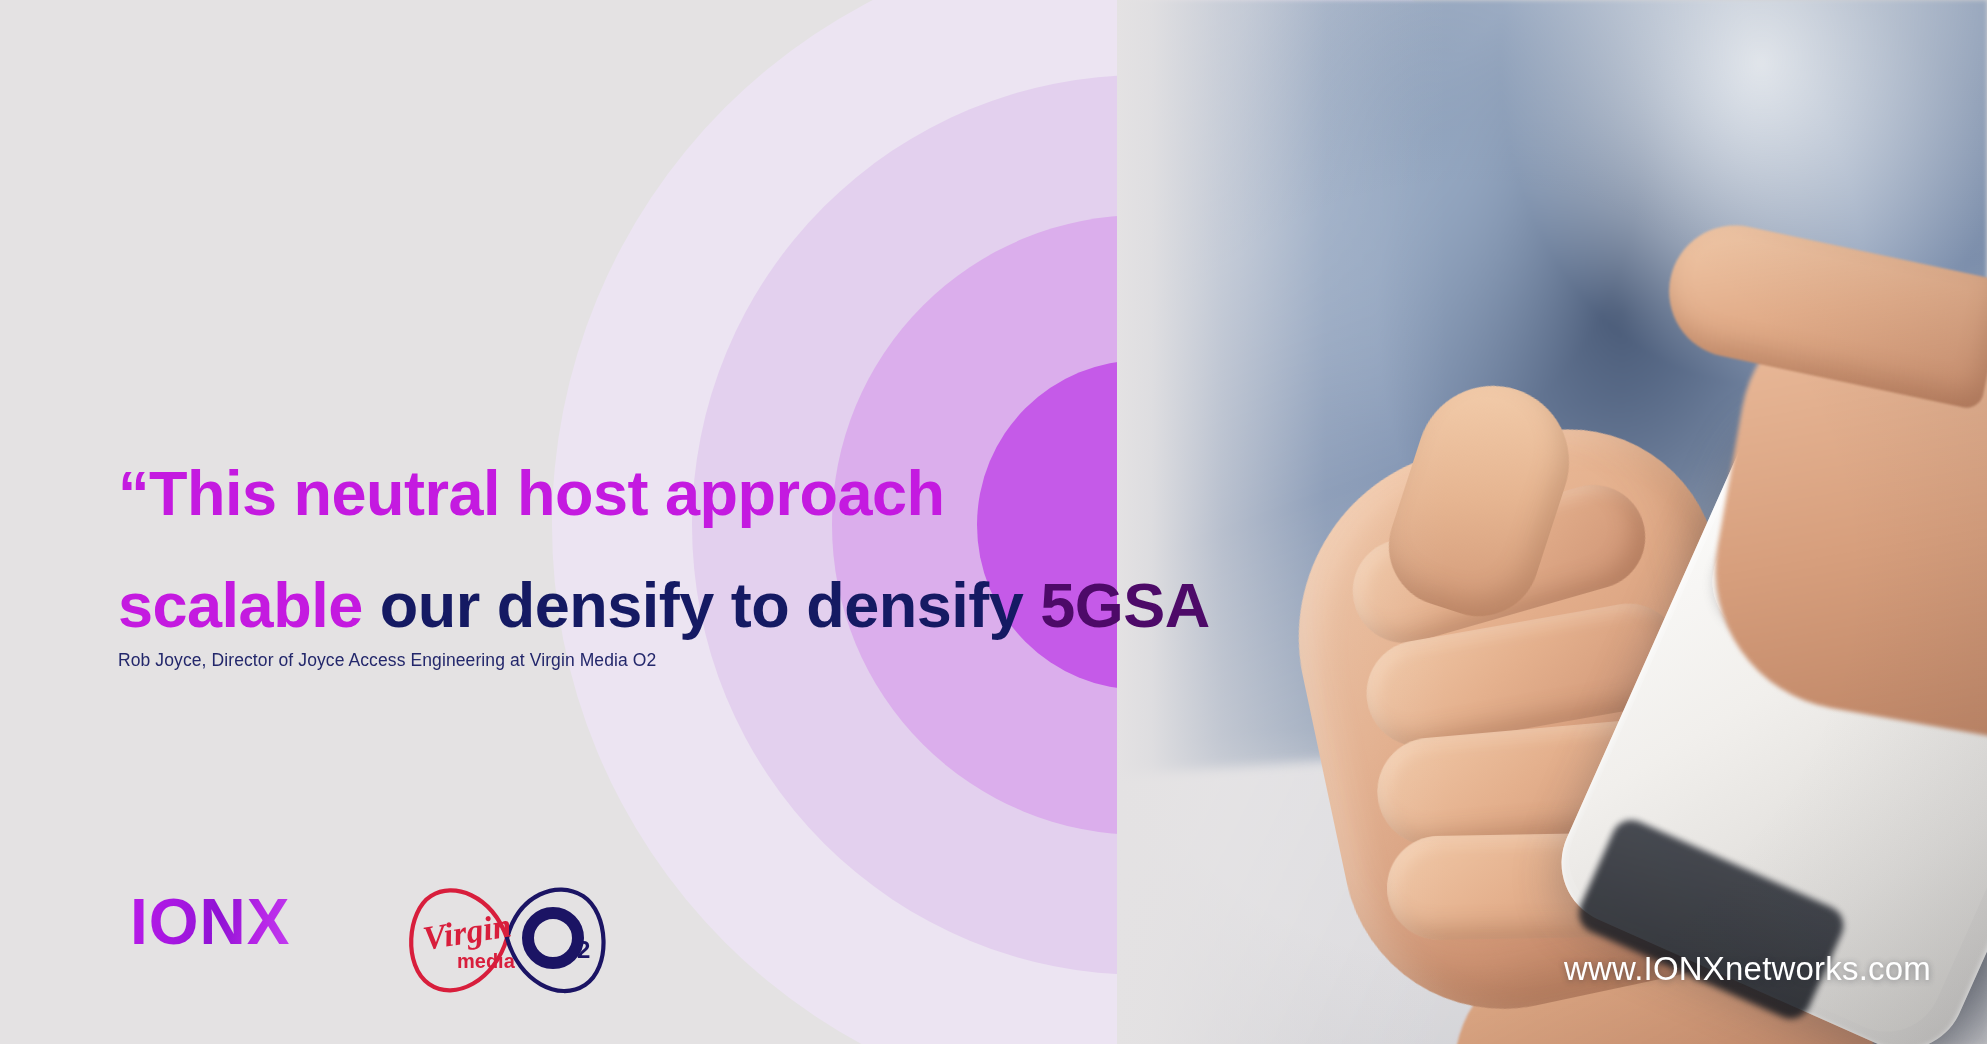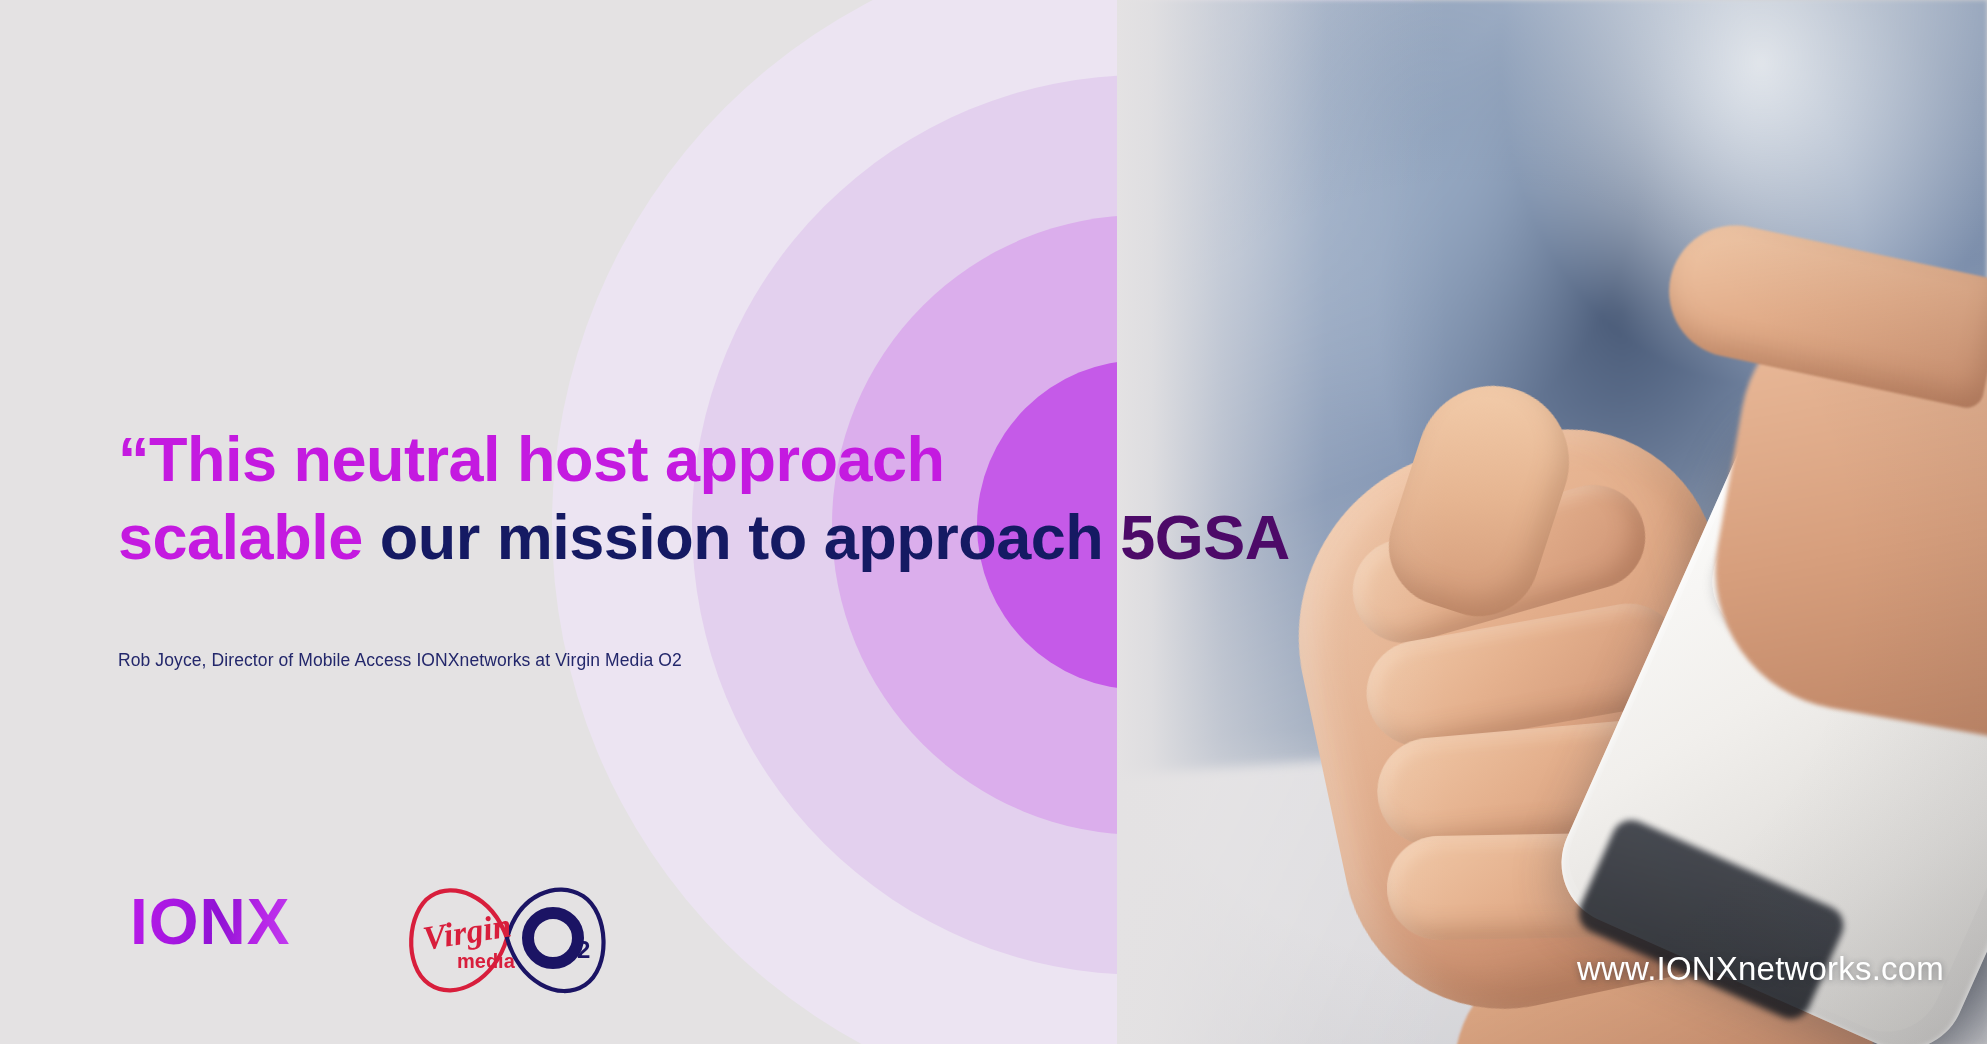--- a/index.html
+++ b/index.html
@@ -153,41 +153,41 @@
   }
 
   
   .quote{
     position:absolute;left:118px;top:420px;width:1180px;
     font-size:63px;line-height:78px;font-weight:700;letter-spacing:-0.5px;
     color:#151a63;
   }
   .quote .accent{color:#c41ae0;}
   .quote .fiveg{color:#4d0a68;text-align:center;}
-  .quote-line{white-space:nowrap;}
+  .quote-line{white-space:nowrap;margin-top:34px;}
   .attrib{
     position:absolute;left:118px;top:650px;
     font-size:17.5px;font-weight:400;color:#23276b;letter-spacing:0.1px;
   }
 
   
   .ionx{
     position:absolute;left:130px;top:890px;
     font-size:64px;font-weight:800;letter-spacing:1px;
     background:linear-gradient(100deg,#b81ae8 0%,#a817e2 28%,#8f12d4 55%,#b524e6 78%,#c23cf0 100%);
     -webkit-background-clip:text;background-clip:text;color:transparent;
     line-height:1;
   }
 
   
   .vmo2{position:absolute;left:395px;top:868px;width:230px;height:140px;}
 
   
   .url{
-    position:absolute;right:43px;top:950px;
+    position:absolute;right:56px;top:950px;
     font-size:33px;font-weight:400;color:#ffffff;letter-spacing:0.2px;
     text-shadow:0 1px 6px rgba(40,44,54,0.45);
   }
 </style>
 </head>
 <body>
 
 <div class="banner">
 
   <div class="rings">
@@ -234,25 +234,25 @@
 
     <div class="photo-vign"></div>
     <div class="photo-fade"></div>
   </div>
 
   <div class="quote">
     <div class="quote-line">
       <span class="accent">“This neutral host approach</span>
     </div>
     <div class="quote-line">
-      <span class="accent">scalable</span><span> our mission to approach </span><span class="fiveg">5GSA</span>
+      <span class="accent">scalable</span><span> our densify to densify </span><span class="fiveg">5GSA</span>
     </div>
   </div>
 
-  <div class="attrib">Rob Joyce, Director of Mobile Access IONXnetworks at Virgin Media O2</div>
+  <div class="attrib">Rob Joyce, Director of Joyce Access Engineering at Virgin Media O2</div>
 
   <div class="ionx">IONX</div>
 
   <div class="vmo2">
     <svg viewBox="0 0 230 140" width="230" height="140" aria-hidden="true">
 
       <path d="M112 70 C 96 26, 58 14, 36 28 C 12 43, 8 98, 34 116 C 60 134, 100 112, 112 70 Z" fill="none" stroke="#d81e3c" stroke-width="4.2"></path>
 
       <path d="M112 70 C 124 26, 162 12, 188 28 C 214 45, 216 100, 190 117 C 164 134, 124 114, 112 70 Z" fill="none" stroke="#1b1464" stroke-width="4.2"></path>
 

